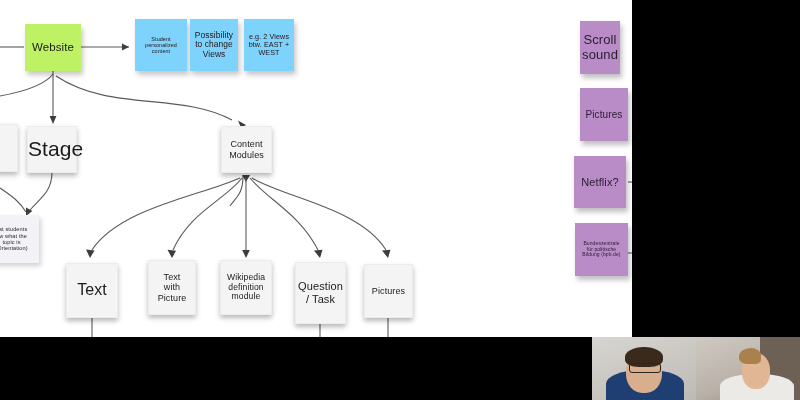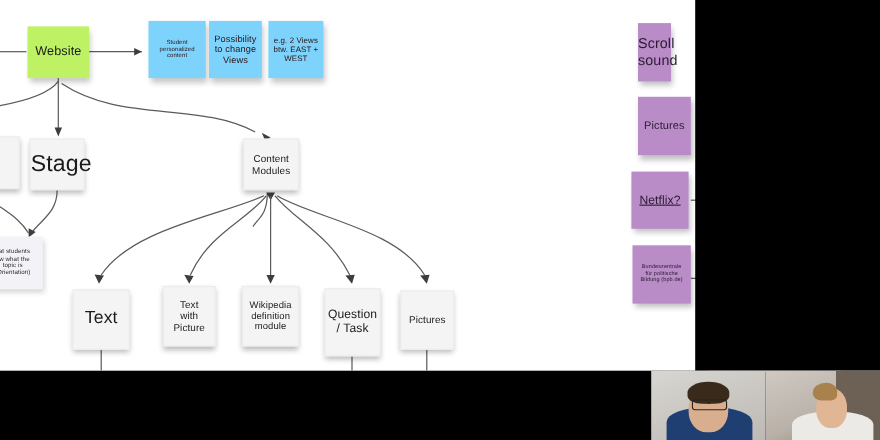--- a/index.html
+++ b/index.html
@@ -189,40 +189,40 @@
       <span class="inner">
         <span>Question</span><br>
         <span>/ Task</span>
       </span>
     </div>
 
     <div class="card gcard" style="left:364px;top:264px;width:49px;height:54px;font-size:9px;">
       <span class="inner">Pictures</span>
     </div>
 
-    <div class="card ucard" style="left:580px;top:21px;width:30px;height:53px;font-size:13px;">
+    <div class="card ucard" style="left:580px;top:21px;width:40px;height:53px;font-size:13px;">
       <span class="inner">
         <span>Scroll</span><br>
         <span>sound</span>
       </span>
     </div>
 
     <div class="card ucard" style="left:580px;top:88px;width:48px;height:53px;font-size:10px;">
       <span class="inner">Pictures</span>
     </div>
 
     <div class="card ucard" style="left:660px;top:88px;width:48px;height:53px;font-size:5.6px;">
       <span class="inner">
         <span>video plays</span><br>
         <span>automatically</span><br>
         <span>via scroll</span>
       </span>
     </div>
 
-    <div class="card ucard" style="left:574px;top:156px;width:52px;height:52px;font-size:11px;text-decoration:underline;">
+    <div class="card ucard" style="left:574px;top:156px;width:52px;height:52px;font-size:11px;">
       <span class="inner">Netflix?</span>
     </div>
 
     <div class="card ucard" style="left:657px;top:156px;width:50px;height:52px;font-size:4.8px;">
       <span class="inner">
         <span>Link to</span><br>
         <span>Dokumentationen</span>
       </span>
     </div>
 

